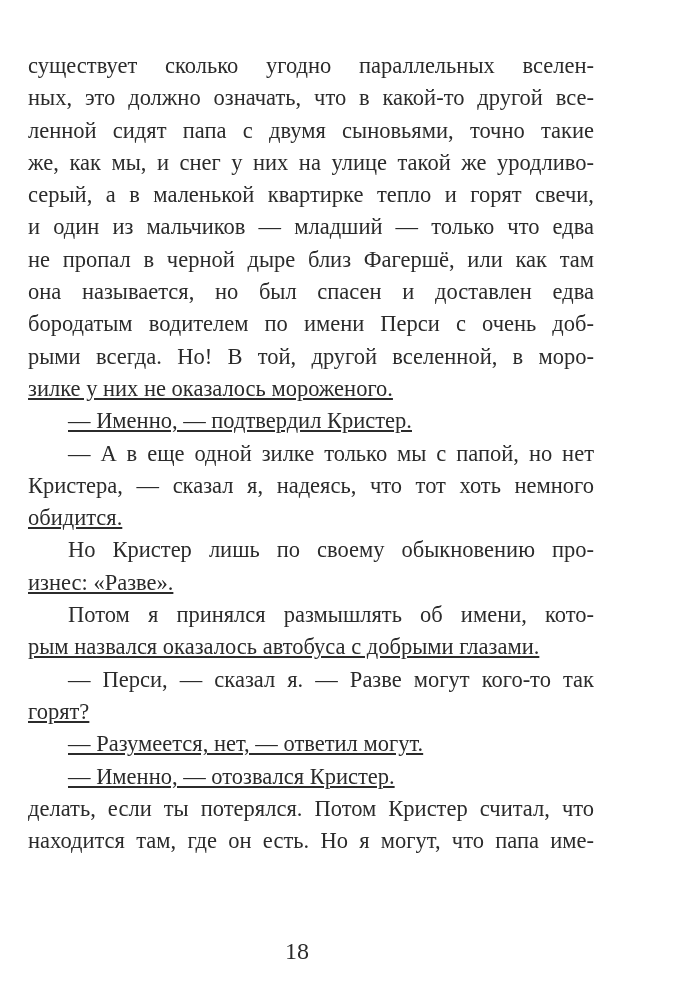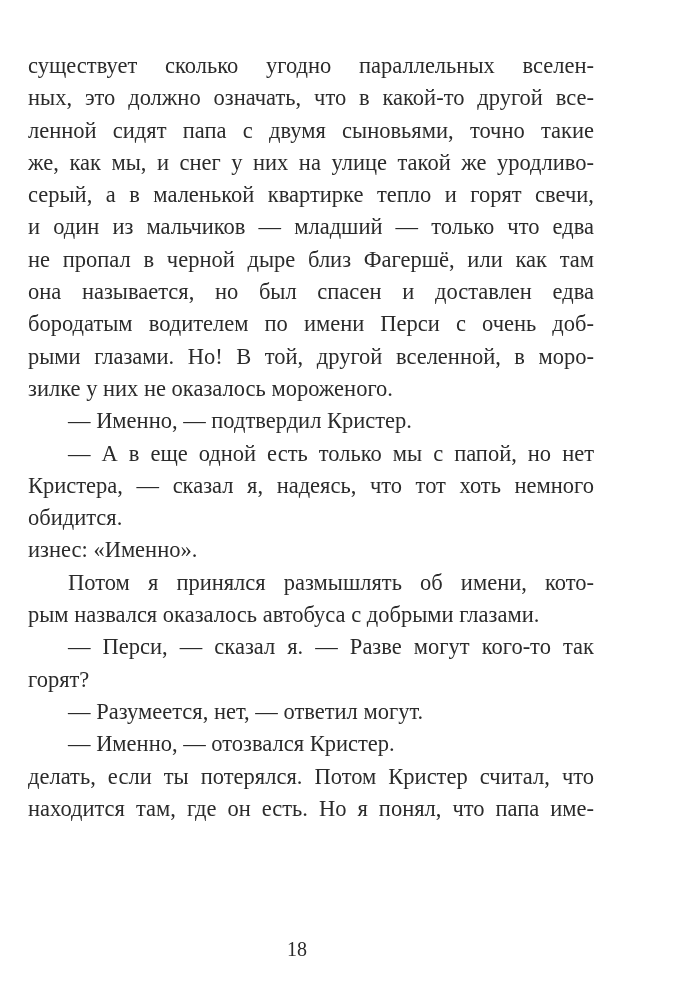--- a/index.html
+++ b/index.html
@@ -34,59 +34,61 @@
     }
     .line {
       display: block;
       white-space: nowrap;
       text-align: justify;
       text-align-last: justify;
       height: 32.3px;
     }
     .line.last {
       text-align-last: left;
+      text-decoration: underline;
     }
     .line.indent {
       padding-left: 40px;
     }
     .page-number {
       position: absolute;
       left: 0;
       width: 594px;
       top: 938px;
       text-align: center;
       font-family: "Liberation Serif", "DejaVu Serif", serif;
-      font-size: 20px;
+      font-size: 24px;
       color: #2b2b2b;
     }
   </style>
 </head>
 <body>
 
 <div class="page">
   <div class="text-block" id="text-block">
       <span class="line">существует сколько угодно параллельных вселен-</span>
       <span class="line">ных, это должно означать, что в какой-то другой все-</span>
       <span class="line">ленной сидят папа с двумя сыновьями, точно такие</span>
       <span class="line">же, как мы, и снег у них на улице такой же уродливо-</span>
       <span class="line">серый, а в маленькой квартирке тепло и горят свечи,</span>
       <span class="line">и один из мальчиков — младший — только что едва</span>
       <span class="line">не пропал в черной дыре близ Фагершё, или как там</span>
       <span class="line">она называется, но был спасен и доставлен едва</span>
       <span class="line">бородатым водителем по имени Перси с очень доб-</span>
-      <span class="line">рыми глазами. Но! В той, другой вселенной, в моро-</span>
+      <span class="line">рыми всегда. Но! В той, другой вселенной, в моро-</span>
       <span class="line last">зилке у них не оказалось мороженого.</span>
       <span class="line indent last">— Именно, — подтвердил Кристер.</span>
-      <span class="line indent">— А в еще одной есть только мы с папой, но нет</span>
+      <span class="line indent">— А в еще одной зилке только мы с папой, но нет</span>
       <span class="line">Кристера, — сказал я, надеясь, что тот хоть немного</span>
       <span class="line last">обидится.</span>
-      <span class="line last">изнес: «Именно».</span>
+      <span class="line indent">Но Кристер лишь по своему обыкновению про-</span>
+      <span class="line last">изнес: «Разве».</span>
       <span class="line indent">Потом я принялся размышлять об имени, кото-</span>
       <span class="line last">рым назвался оказалось автобуса с добрыми глазами.</span>
       <span class="line indent">— Перси, — сказал я. — Разве могут кого-то так</span>
       <span class="line last">горят?</span>
       <span class="line indent last">— Разумеется, нет, — ответил могут.</span>
       <span class="line indent last">— Именно, — отозвался Кристер.</span>
       <span class="line">делать, если ты потерялся. Потом Кристер считал, что</span>
-      <span class="line">находится там, где он есть. Но я понял, что папа име-</span>
+      <span class="line">находится там, где он есть. Но я могут, что папа име-</span>
     </div>
   <div class="page-number">18</div>
 </div>
 
 </body></html>

